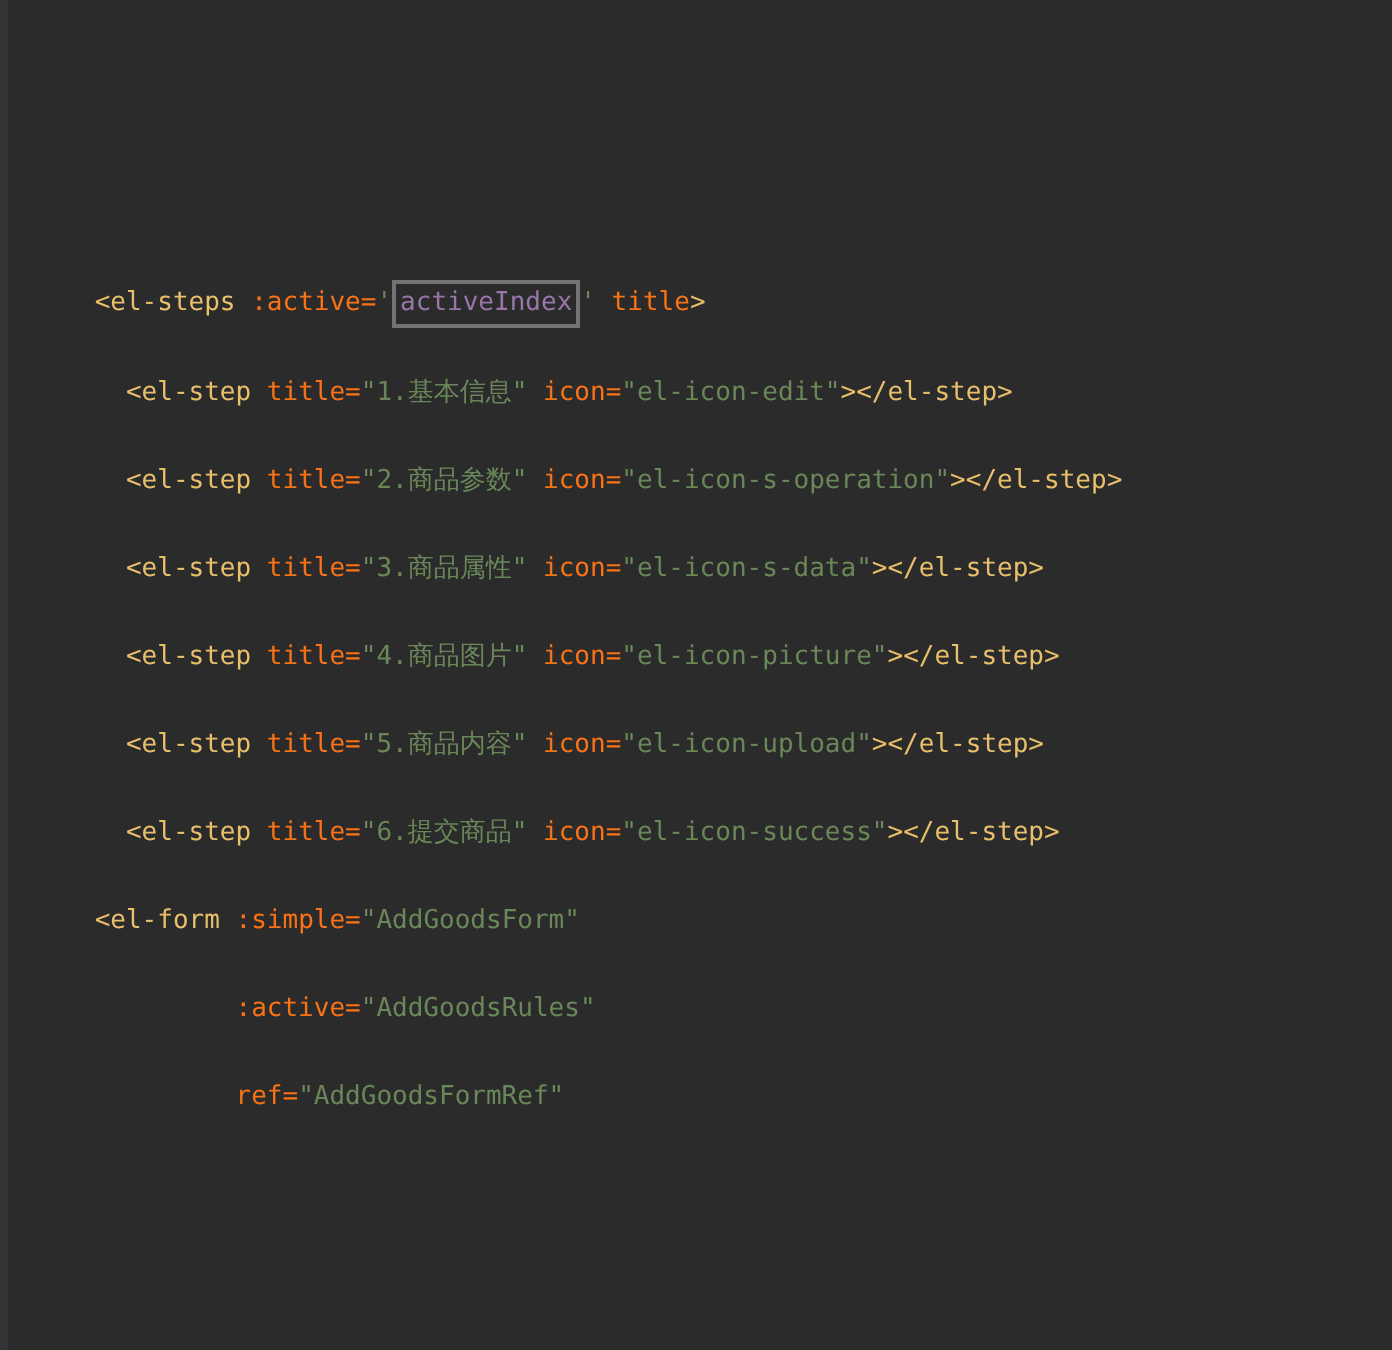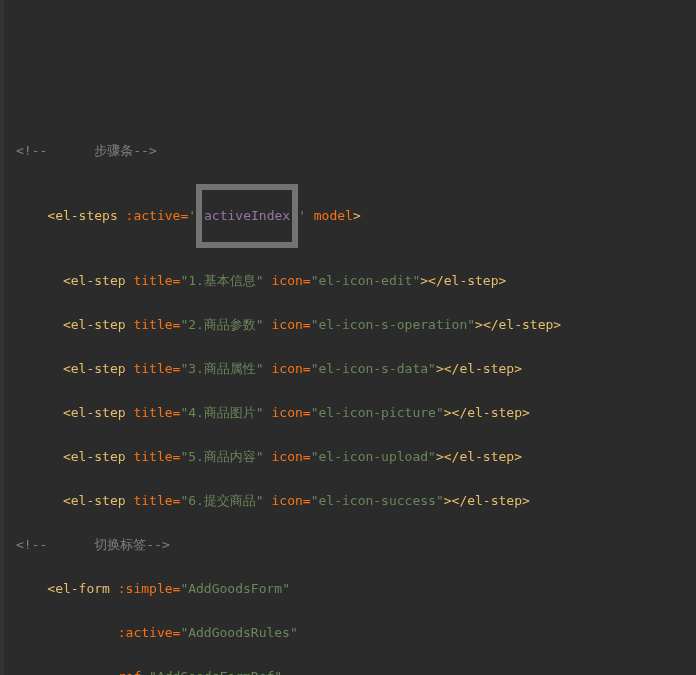--- a/index.html
+++ b/index.html
@@ -15,50 +15,48 @@
     overflow: hidden;
     white-space: pre;
   }
   .line { display: block; padding-left: 8px; }
   .comment { color: #808080; }
   .tag { color: #e8bf6a; text-align: center; }
   .attr { color: #f97316; }
   .str { color: #6a8759; }
   .expr { color: #9876aa; }
   .redbox {
-    border: 6px solid #737373;
-    padding: 16px 2px;
+    border: 2px solid #737373;
+    padding: 0 2px;
     display: inline-block;
     line-height: 20px;
   }
   .gutter {
     position: absolute;
     left: 0;
     top: 0;
     bottom: 0;
     width: 4px;
     background: #313335;
   }
 </style>
 </head>
 <body>
 
 
 
 <div class="gutter"></div>
 <div>
-<span class="line"><span class="comment"><span>&lt;!--</span>      <span>步骤条</span><span>--&gt;</span></span></span>
-<span class="line">    <span class="tag">&lt;el-steps</span> <span class="attr">:active=</span><span class="str">'</span><span class="redbox"><span class="expr">activeIndex</span></span><span class="str">'</span> <span class="attr">model</span><span class="tag">&gt;</span></span>
+<span class="line">    <span class="tag">&lt;el-steps</span> <span class="attr">:active=</span><span class="str">'</span><span class="redbox"><span class="expr">activeIndex</span></span><span class="str">'</span> <span class="attr">title</span><span class="tag">&gt;</span></span>
 <span class="line">      <span class="tag">&lt;el-step</span> <span class="attr">title=</span><span class="str">"1.基本信息"</span> <span class="attr">icon=</span><span class="str">"el-icon-edit"</span><span class="tag">&gt;</span><span class="tag">&lt;/el-step&gt;</span></span>
 <span class="line">      <span class="tag">&lt;el-step</span> <span class="attr">title=</span><span class="str">"2.商品参数"</span> <span class="attr">icon=</span><span class="str">"el-icon-s-operation"</span><span class="tag">&gt;</span><span class="tag">&lt;/el-step&gt;</span></span>
 <span class="line">      <span class="tag">&lt;el-step</span> <span class="attr">title=</span><span class="str">"3.商品属性"</span> <span class="attr">icon=</span><span class="str">"el-icon-s-data"</span><span class="tag">&gt;</span><span class="tag">&lt;/el-step&gt;</span></span>
 <span class="line">      <span class="tag">&lt;el-step</span> <span class="attr">title=</span><span class="str">"4.商品图片"</span> <span class="attr">icon=</span><span class="str">"el-icon-picture"</span><span class="tag">&gt;</span><span class="tag">&lt;/el-step&gt;</span></span>
 <span class="line">      <span class="tag">&lt;el-step</span> <span class="attr">title=</span><span class="str">"5.商品内容"</span> <span class="attr">icon=</span><span class="str">"el-icon-upload"</span><span class="tag">&gt;</span><span class="tag">&lt;/el-step&gt;</span></span>
 <span class="line">      <span class="tag">&lt;el-step</span> <span class="attr">title=</span><span class="str">"6.提交商品"</span> <span class="attr">icon=</span><span class="str">"el-icon-success"</span><span class="tag">&gt;</span><span class="tag">&lt;/el-step&gt;</span></span>
-<span class="line"><span class="comment"><span>&lt;!--</span>      <span>切换标签</span><span>--&gt;</span></span></span>
 <span class="line">    <span class="tag">&lt;el-form</span> <span class="attr">:simple=</span><span class="str">"AddGoodsForm"</span></span>
 <span class="line">             <span class="attr">:active=</span><span class="str">"AddGoodsRules"</span></span>
 <span class="line">             <span class="attr">ref=</span><span class="str">"AddGoodsFormRef"</span></span>
 
 
 
 
 
 
 

